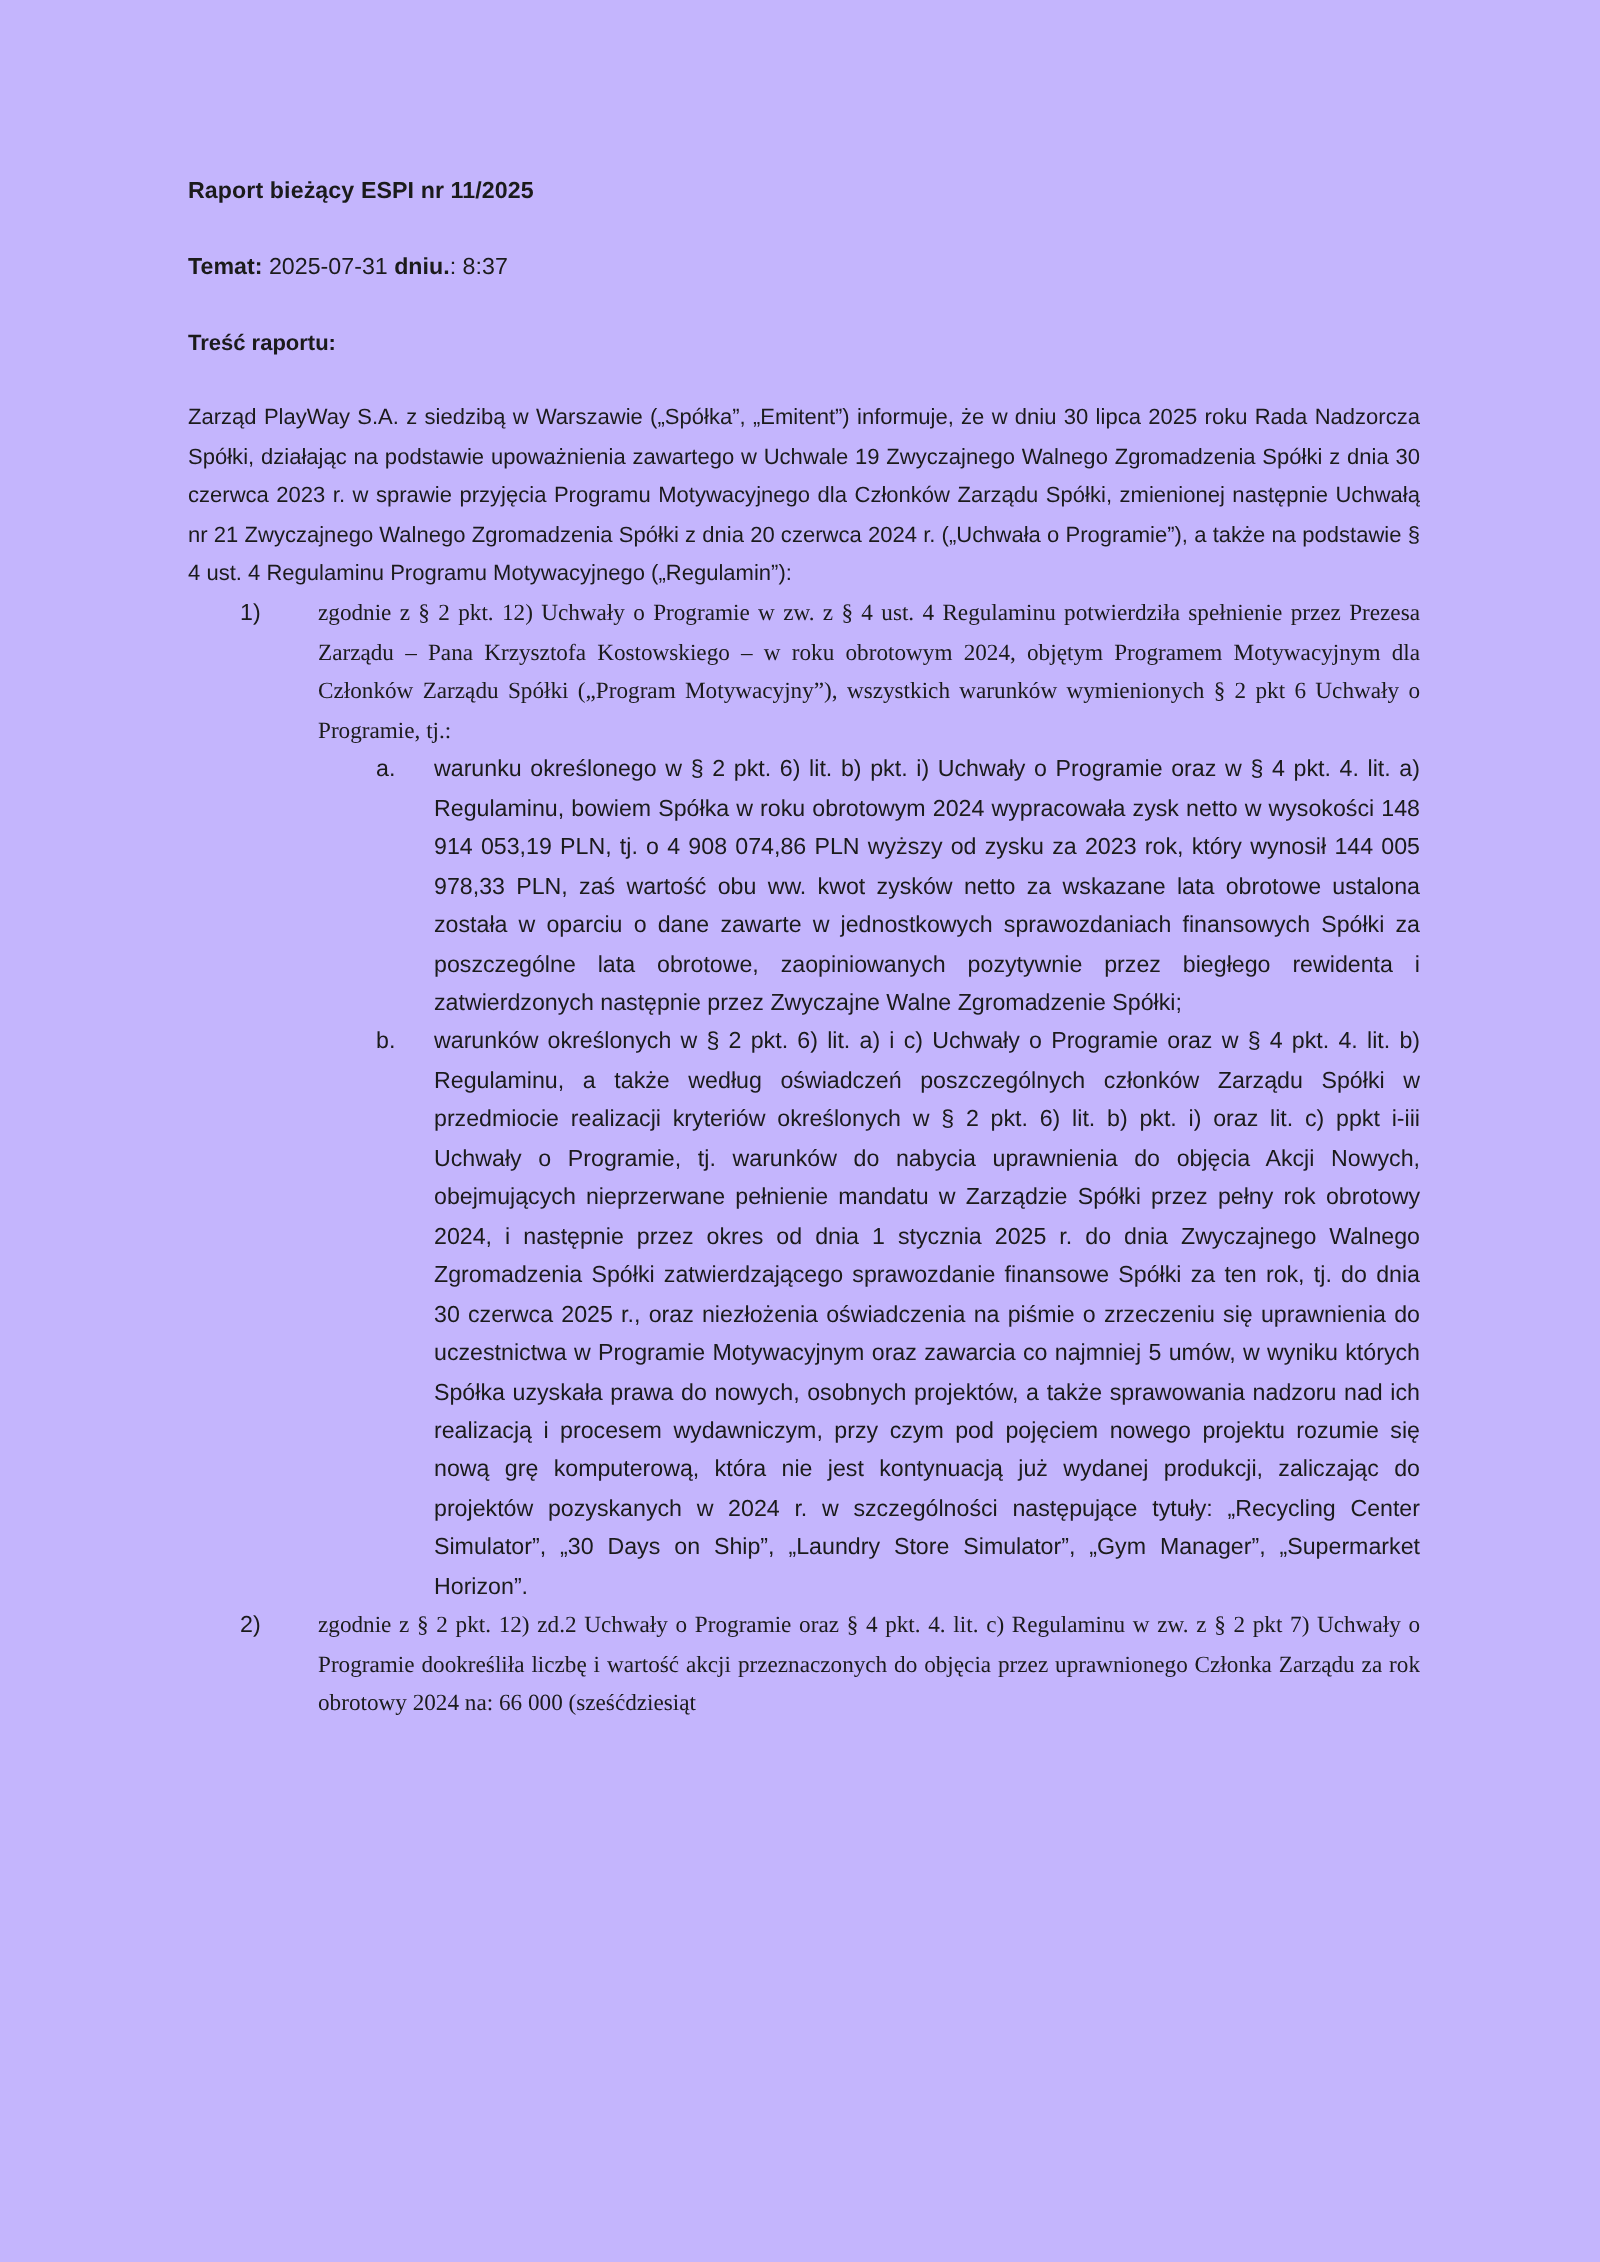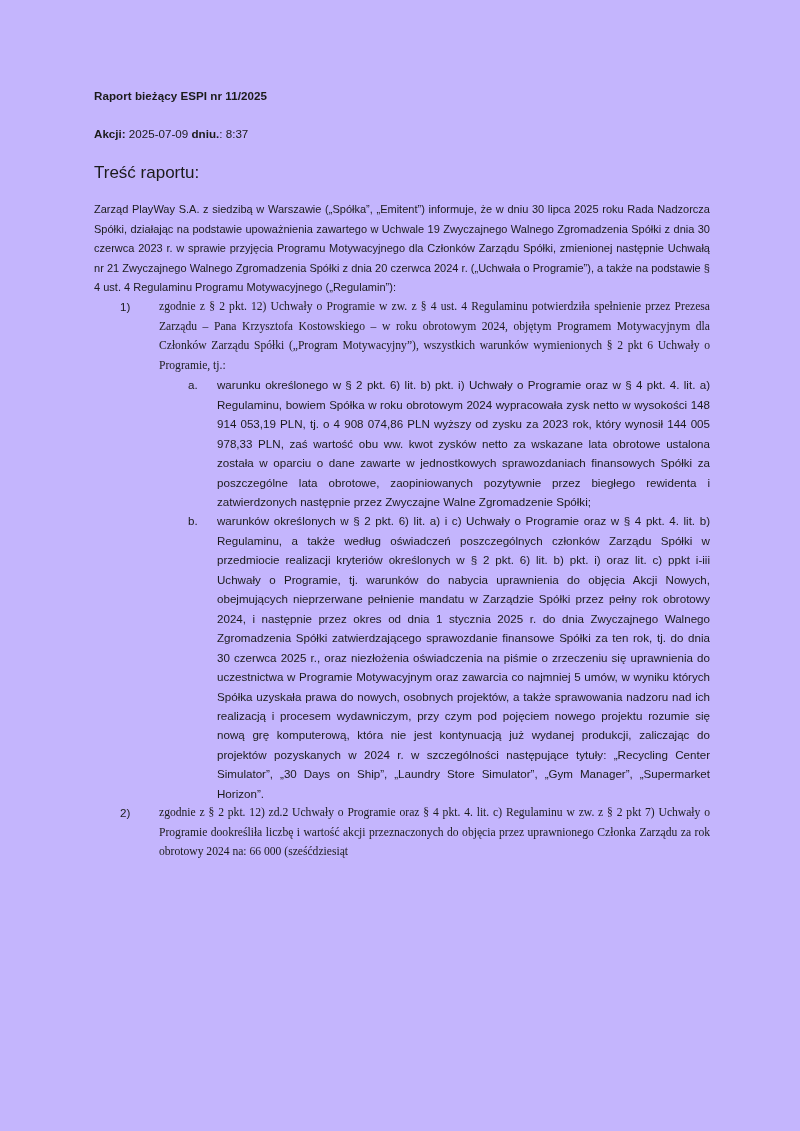--- a/index.html
+++ b/index.html
@@ -39,22 +39,22 @@
   .meta-line {
     font-size: 11.6px;
     line-height: 19.4px;
     margin: 0 0 19px 0;
     letter-spacing: 0.01px;
   }
   .meta-line .lbl { font-weight: bold; }
   .meta-line .val { font-weight: normal; }
 
   .section-heading {
-    font-size: 17px;
-    font-weight: normal;
+    font-size: 11px;
+    font-weight: bold;
     line-height: 19.4px;
     margin: 0 0 18px 0;
   }
 
   .body-par {
     font-size: 11px;
     line-height: 19.45px;
     text-align: justify;
     text-justify: inter-word;
     margin: 0;
@@ -122,21 +122,21 @@
   .clipped { overflow: hidden; }
 </style>
 </head>
 <body>
 
 <div class="page">
 
   <h1 class="doc-title">Raport bieżący ESPI nr 11/2025</h1>
 
   <p class="meta-line">
-    <span class="lbl">Akcji:</span><span class="val"> 2025-07-09 </span><span class="lbl">dniu.</span><span class="val">: 8:37</span>
+    <span class="lbl">Temat:</span><span class="val"> 2025-07-31 </span><span class="lbl">dniu.</span><span class="val">: 8:37</span>
   </p>
 
 
 
   <p class="section-heading">Treść raportu:</p>
 
   <p class="body-par">Zarząd PlayWay S.A. z siedzibą w Warszawie („Spółka”, „Emitent”) informuje, że w dniu 30 lipca 2025 roku Rada Nadzorcza Spółki, działając na podstawie upoważnienia zawartego w Uchwale 19 Zwyczajnego Walnego Zgromadzenia Spółki z dnia 30 czerwca 2023 r. w sprawie przyjęcia Programu Motywacyjnego dla Członków Zarządu Spółki, zmienionej następnie Uchwałą nr 21 Zwyczajnego Walnego Zgromadzenia Spółki z dnia 20 czerwca 2024 r. („Uchwała o Programie”), a także na podstawie § 4 ust. 4 Regulaminu Programu Motywacyjnego („Regulamin”):</p>
 
   <ol class="lvl1">
 

